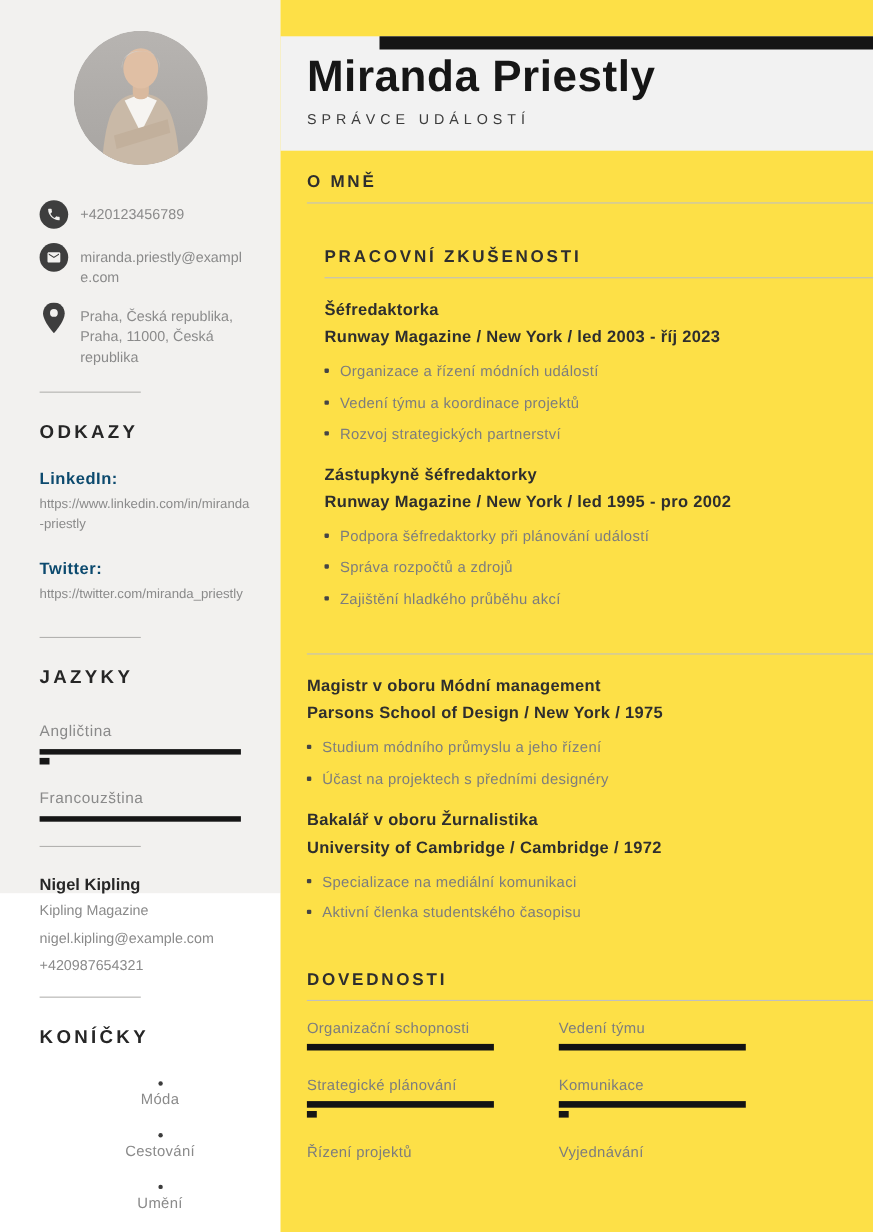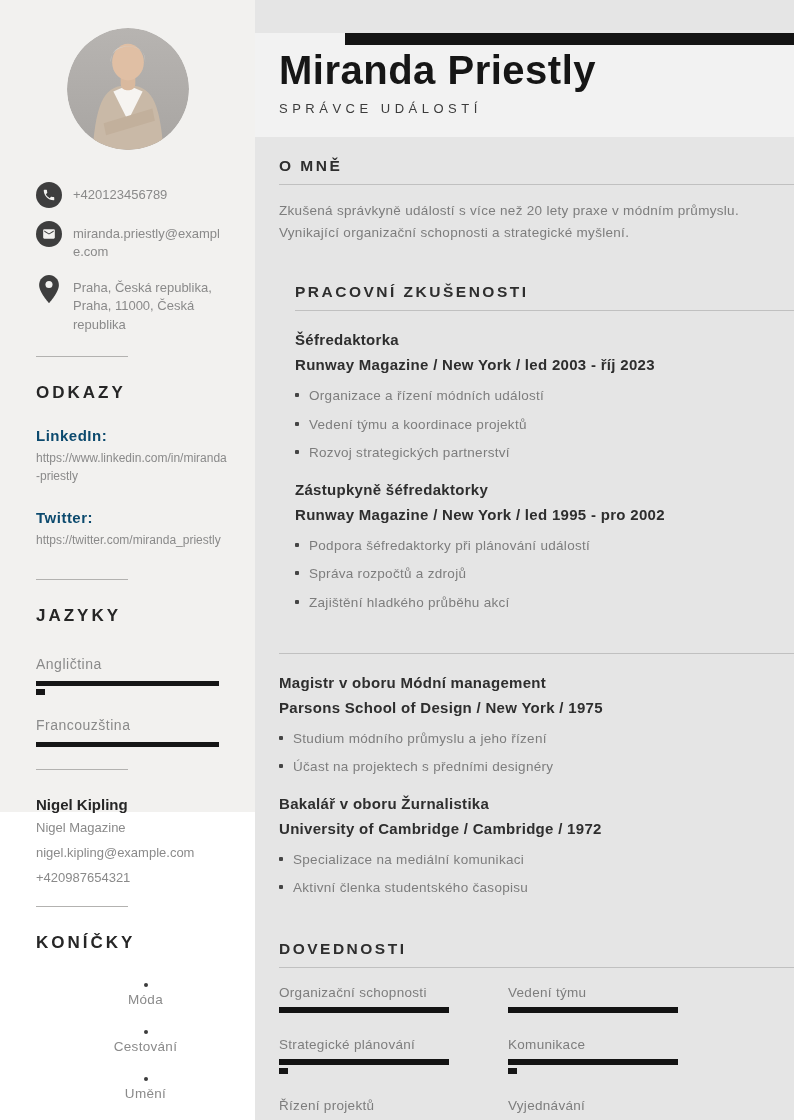--- a/index.html
+++ b/index.html
@@ -40,21 +40,21 @@
 
   .ref-block { margin: 26px 0 0 36px; padding-right: 28px; }
   .ref-name { font-size: 15px; font-weight: 700; color: #262626; }
   .ref-line { font-size: 13px; color: #8a8a8a; margin-top: 6px; line-height: 1.45; word-break: break-all; }
 
   .hobby-list { list-style: none; margin: 30px 0 0 36px; }
   .hobby-list li { display: flex; align-items: center; gap: 5px; margin-bottom: 23px; font-size: 13.5px; color: #8a8a8a; letter-spacing: 0.3px; flex-direction: column; }
   .hdot { width: 4px; height: 4px; min-width: 4px; border-radius: 50%; background: #3c3c3c; }
 
   
-  .main { flex: 1; position: relative; background: #e5e5e5; }
+  .main { flex: 1; position: relative; background: #fde047; }
 
   .band { margin-top: 33px; height: 104px; background: #f2f2f2; position: relative; padding-left: 24px; }
   .accent { position: absolute; top: 0; left: 90px; right: 0; height: 12px; background: #141414; }
   .name { font-size: 40px; font-weight: 700; color: #161616; letter-spacing: 0.5px; padding-top: 15px; line-height: 1.1; }
   .jobtitle { font-size: 13px; font-weight: 500; letter-spacing: 4.5px; color: #3c3c3c; margin-top: 9px; }
 
   .section { padding-left: 24px; }
   .sec-about { margin-top: 20px; }
   .sec-exp { margin-top: 40px; padding-left: 40px; }
   .sec-edu { margin-top: 40px; }
@@ -160,21 +160,21 @@
     <div class="lang-item next">
       <div class="lang-name">Francouzština</div>
       <div class="lang-bar"></div>
     </div>
 
     <hr class="divider">
 
 
     <div class="ref-block">
       <div class="ref-name">Nigel Kipling</div>
-      <div class="ref-line">Nigel Magazine</div>
+      <div class="ref-line">Kipling Magazine</div>
       <div class="ref-line">nigel.kipling@example.com</div>
       <div class="ref-line">+420987654321</div>
     </div>
 
     <hr class="divider" style="margin-top:18px">
 
     <h2 class="side-h">KONÍČKY</h2>
 
     <ul class="hobby-list">
       <li>
@@ -196,21 +196,20 @@
 
     <header class="band">
       <div class="accent"></div>
       <h1 class="name">Miranda Priestly</h1>
       <div class="jobtitle">SPRÁVCE UDÁLOSTÍ</div>
     </header>
 
     <section class="section sec-about">
       <h3 class="sec-h">O MNĚ</h3>
       <hr class="sec-rule">
-      <p class="about-text">Zkušená správkyně událostí s více než 20 lety praxe v módním průmyslu. Vynikající organizační schopnosti a strategické myšlení.</p>
     </section>
 
     <section class="section sec-exp">
       <h3 class="sec-h">PRACOVNÍ ZKUŠENOSTI</h3>
       <hr class="sec-rule">
 
       <div class="entry">
         <div class="entry-title">Šéfredaktorka</div>
         <div class="entry-meta">Runway Magazine / New York / led 2003 - říj 2023</div>
         <ul class="bullets">

